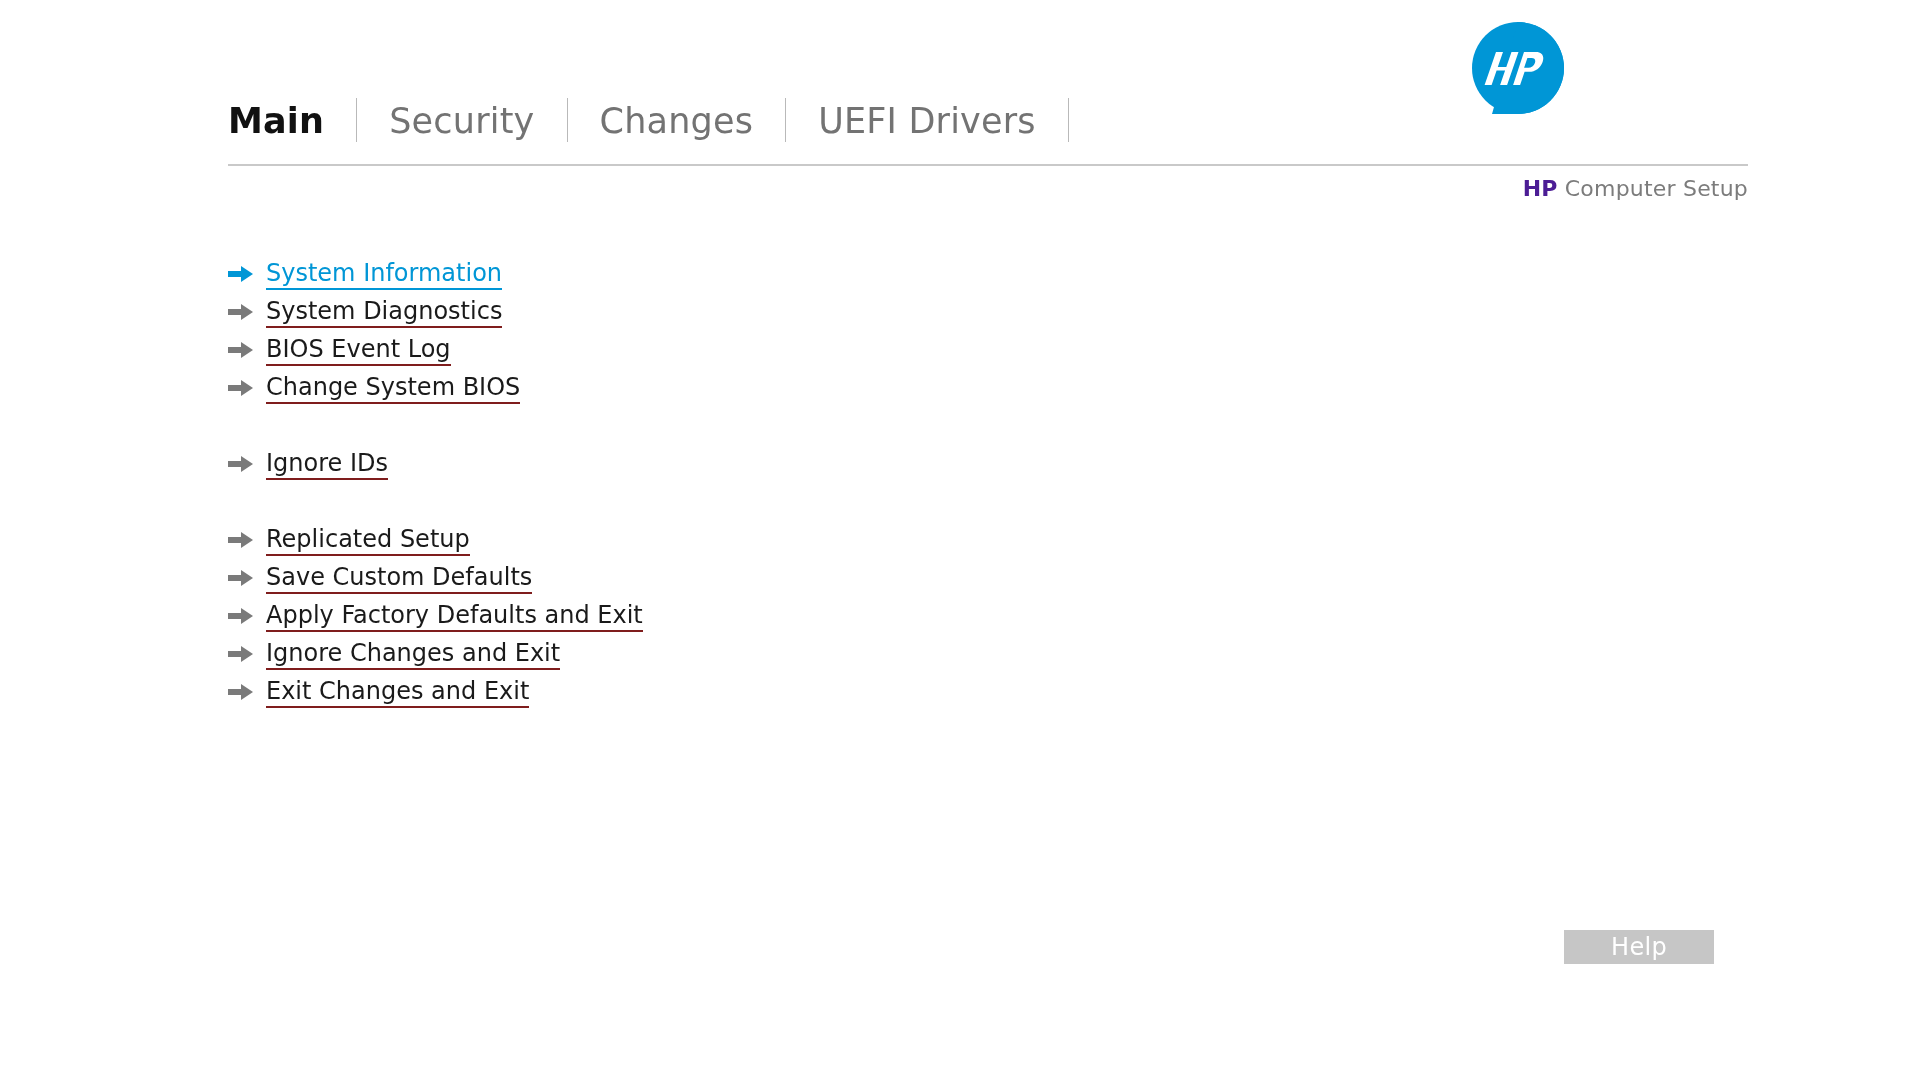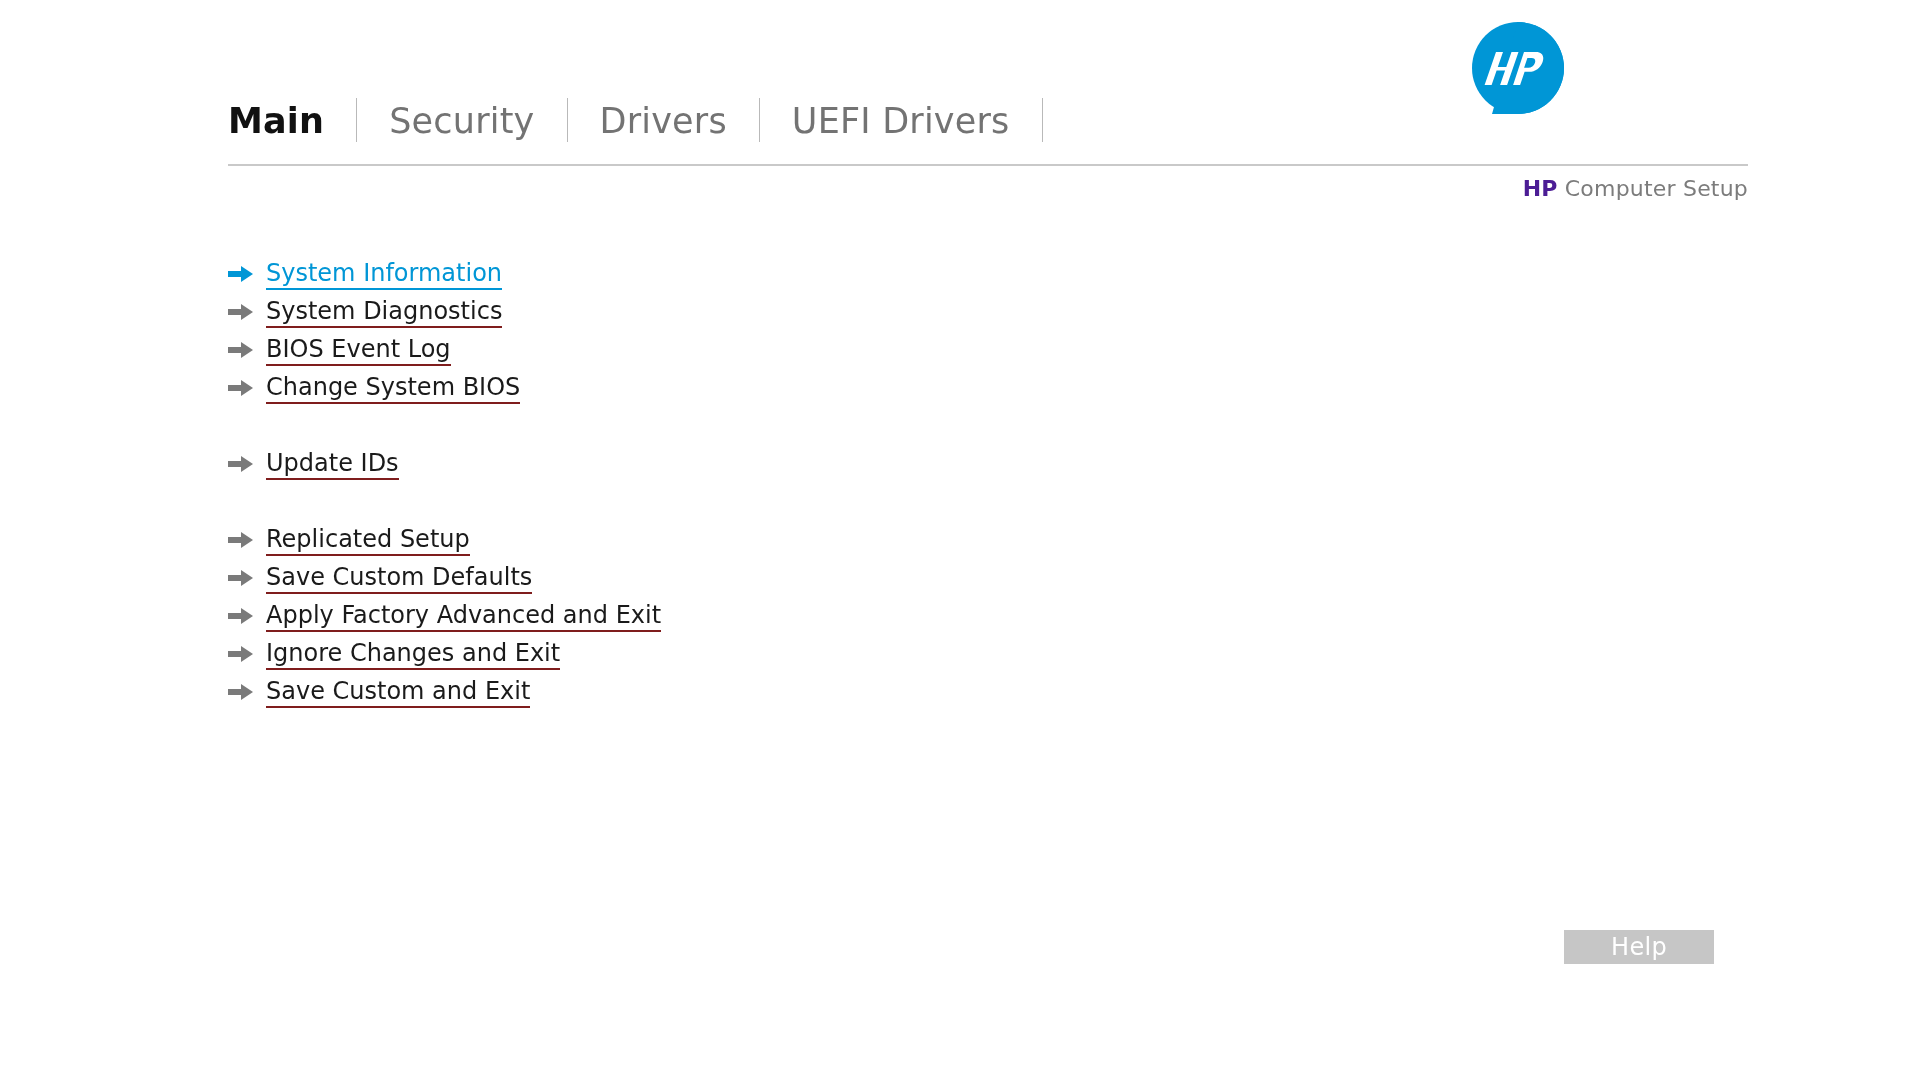--- a/index.html
+++ b/index.html
@@ -173,21 +173,21 @@
     <div class="tabs">
       <div class="tab active">
         <span>Main</span>
       </div>
       <div class="tab-sep"></div>
       <div class="tab">
         <span>Security</span>
       </div>
       <div class="tab-sep"></div>
       <div class="tab">
-        <span>Drivers</span>
+        <span>Changes</span>
       </div>
       <div class="tab-sep"></div>
       <div class="tab">
         <span>UEFI Drivers</span>
       </div>
       <div class="tab-sep last"></div>
     </div>
 
     <div class="header-rule"></div>
 
@@ -247,21 +247,21 @@
 
     <div class="menu-spacer"></div>
 
 
     <div class="menu-item">
       <span class="arrow">
         <svg width="26" height="18" viewBox="0 0 26 18" xmlns="http://www.w3.org/2000/svg">
           <path d="M0 6 h13 v-5 l12 8 -12 8 v-5 h-13 z" fill="#7a7a7a"></path>
         </svg>
       </span>
-      <span class="menu-label">Update IDs</span>
+      <span class="menu-label">Ignore IDs</span>
     </div>
 
     <div class="menu-spacer"></div>
 
     <div class="menu-item">
       <span class="arrow">
         <svg width="26" height="18" viewBox="0 0 26 18" xmlns="http://www.w3.org/2000/svg">
           <path d="M0 6 h13 v-5 l12 8 -12 8 v-5 h-13 z" fill="#7a7a7a"></path>
         </svg>
       </span>
@@ -277,38 +277,38 @@
       <span class="menu-label">Save Custom Defaults</span>
     </div>
 
 
     <div class="menu-item">
       <span class="arrow">
         <svg width="26" height="18" viewBox="0 0 26 18" xmlns="http://www.w3.org/2000/svg">
           <path d="M0 6 h13 v-5 l12 8 -12 8 v-5 h-13 z" fill="#7a7a7a"></path>
         </svg>
       </span>
-      <span class="menu-label">Apply Factory Advanced and Exit</span>
+      <span class="menu-label">Apply Factory Defaults and Exit</span>
     </div>
 
     <div class="menu-item">
       <span class="arrow">
         <svg width="26" height="18" viewBox="0 0 26 18" xmlns="http://www.w3.org/2000/svg">
           <path d="M0 6 h13 v-5 l12 8 -12 8 v-5 h-13 z" fill="#7a7a7a"></path>
         </svg>
       </span>
       <span class="menu-label">Ignore Changes and Exit</span>
     </div>
 
     <div class="menu-item">
       <span class="arrow">
         <svg width="26" height="18" viewBox="0 0 26 18" xmlns="http://www.w3.org/2000/svg">
           <path d="M0 6 h13 v-5 l12 8 -12 8 v-5 h-13 z" fill="#7a7a7a"></path>
         </svg>
       </span>
-      <span class="menu-label">Save Custom and Exit</span>
+      <span class="menu-label">Exit Changes and Exit</span>
     </div>
 
   </div>
 
   <div class="help-button">Help</div>
 
 </div>
 
 </body></html>

